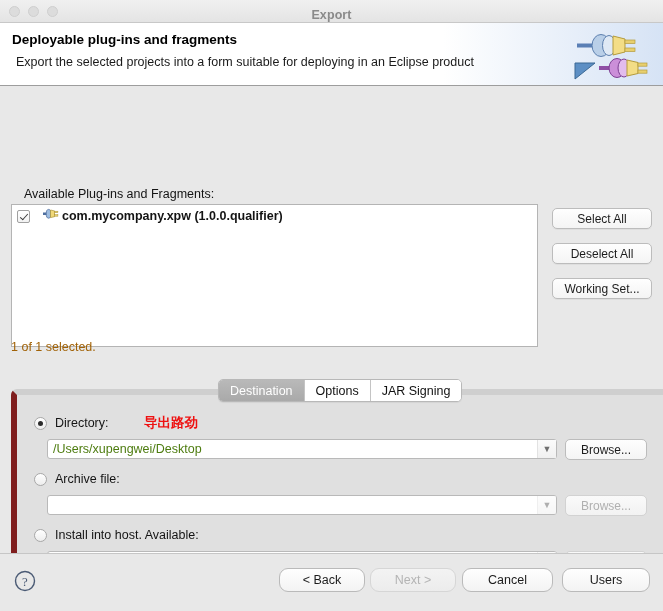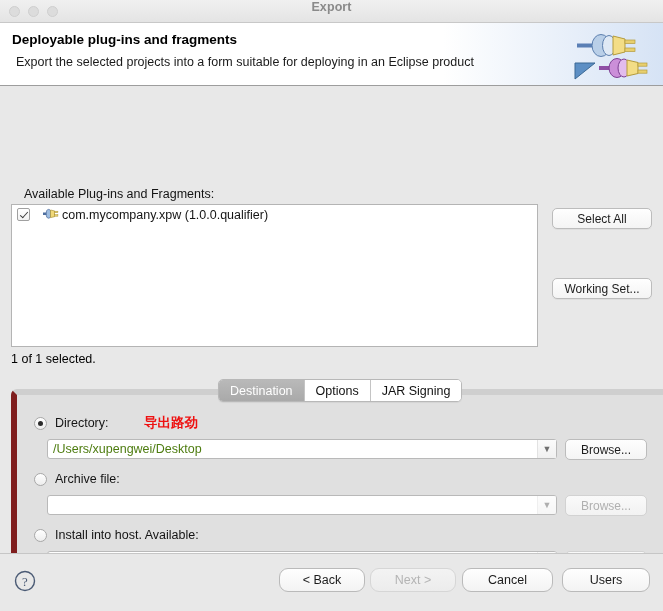--- a/index.html
+++ b/index.html
@@ -16,21 +16,21 @@
     background: #e8e8e8;
     box-sizing: border-box;
   }
 
   
   .titlebar {
     position: relative;
     height: 22px;
     background: linear-gradient(to bottom, #f0f0f0 0%, #e4e4e4 100%);
     border-bottom: 1px solid #c8c8c8;
-    display: flex; align-items: flex-start;
+    display: flex; align-items: flex-end;
   }
   .traffic {
     position: absolute; left: 9px; top: 6px;
     display: flex; gap: 8px;
   }
   .tl-dot {
     width: 11px; height: 11px; border-radius: 50%;
     background: #dcdcdc; border: 1px solid #cfcfcf;
     box-sizing: border-box;
   }
@@ -77,42 +77,42 @@
   }
   .plugin-list {
     position: absolute; left: 11px; top: 118px;
     width: 527px; height: 143px;
     background: #fff;
     border: 1px solid #b4b4b4;
     box-sizing: border-box;
     overflow: hidden;
   }
   .plugin-row {
-    display: flex; align-items: flex-start;
+    display: flex; align-items: flex-end;
     padding: 3px 5px 0 5px;
-    font-size: 12.5px; color: #141414;
+    font-size: 12.5px; color: #141414; font-weight: bold;
   }
   .checkbox {
     width: 13px; height: 13px;
     border: 1px solid #a0a0a0; border-radius: 2px;
     background: linear-gradient(to bottom,#ffffff,#f2f2f2);
     box-sizing: border-box;
     position: relative; flex: 0 0 auto;
   }
   .checkbox::after {
     content: "";
     position: absolute; left: 4px; top: 1px;
     width: 3px; height: 7px;
     border: solid #3a3a3a; border-width: 0 1.6px 1.6px 0;
     transform: rotate(42deg);
   }
   .plug-icon { flex: 0 0 auto; margin: 0 3px 0 13px; }
   .selected-count {
-    position: absolute; left: 11px; top: 266px;
-    font-size: 12.5px; color: #000000;
+    position: absolute; left: 11px; top: 254px;
+    font-size: 12.5px; color: #a16207;
   }
 
   
   .side-btn {
     position: absolute; right: 11px;
     width: 100px; height: 21px;
     font-size: 12px; color: #1c1c1c;
     background: linear-gradient(to bottom, #fefefe 0%, #f4f4f4 100%);
     border: 1px solid #bcbcbc; border-radius: 5px;
     box-sizing: border-box;
@@ -306,20 +306,21 @@
             <rect x="11.5" y="6.7" width="3.4" height="1.5" fill="#e8cf6e" stroke="#ab9337" stroke-width="0.5"></rect>
           </svg>
         </span>
         <span>com.mycompany.xpw (1.0.0.qualifier)</span>
       </div>
     </div>
 
     <div class="selected-count">1 of 1 selected.</div>
 
     <div class="side-btn" style="top:122px;">Select All</div>
+    <div class="side-btn" style="top:157px;">Deselect All</div>
     <div class="side-btn" style="top:192px;">Working Set...</div>
 
     <div class="tabpanel">
 
       <span class="radio checked" style="left:17px; top:22px;"></span>
       <span class="row-label" style="left:38px; top:21px;">Directory:</span>
       <span class="annotation" style="left:127px; top:19px;">导出路劲</span>
 
       <div class="combo" style="left:30px; top:44px; width:510px;">
         <span class="combo-value">/Users/xupengwei/Desktop</span>

